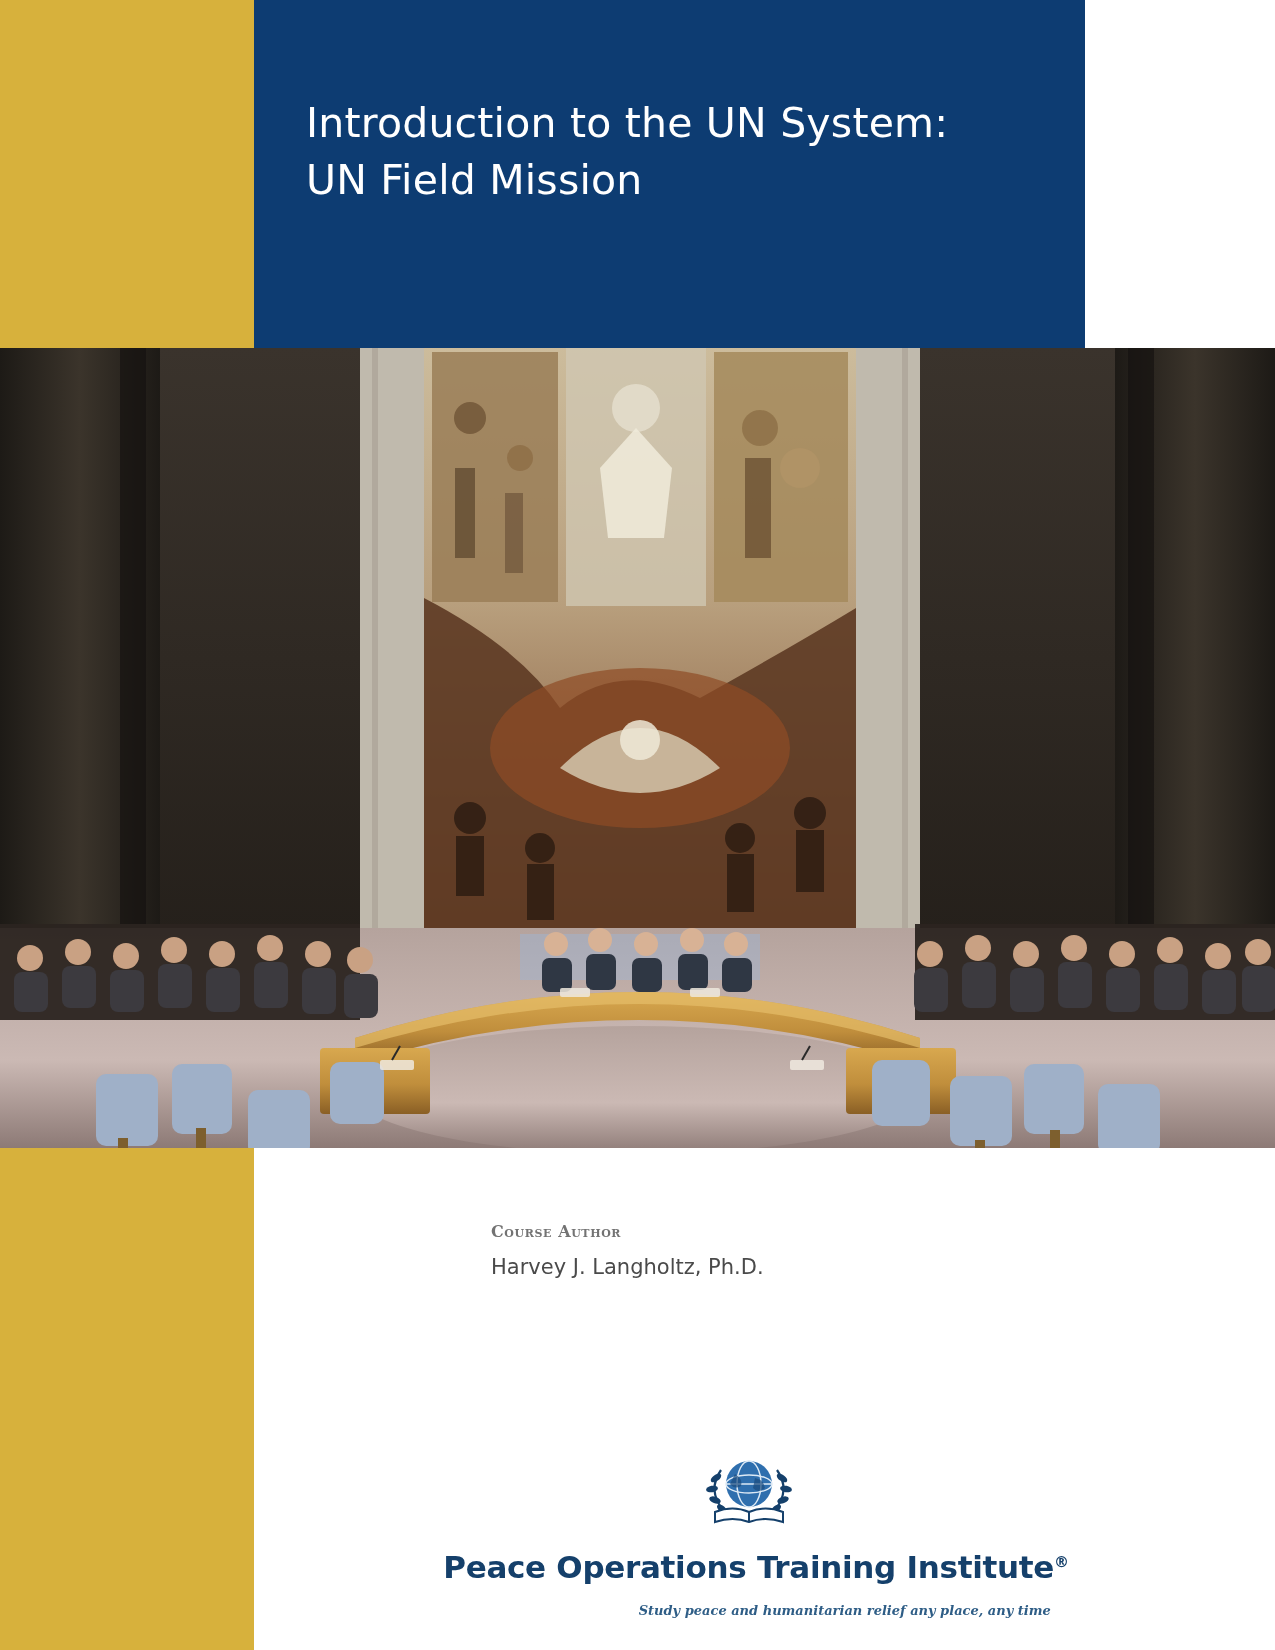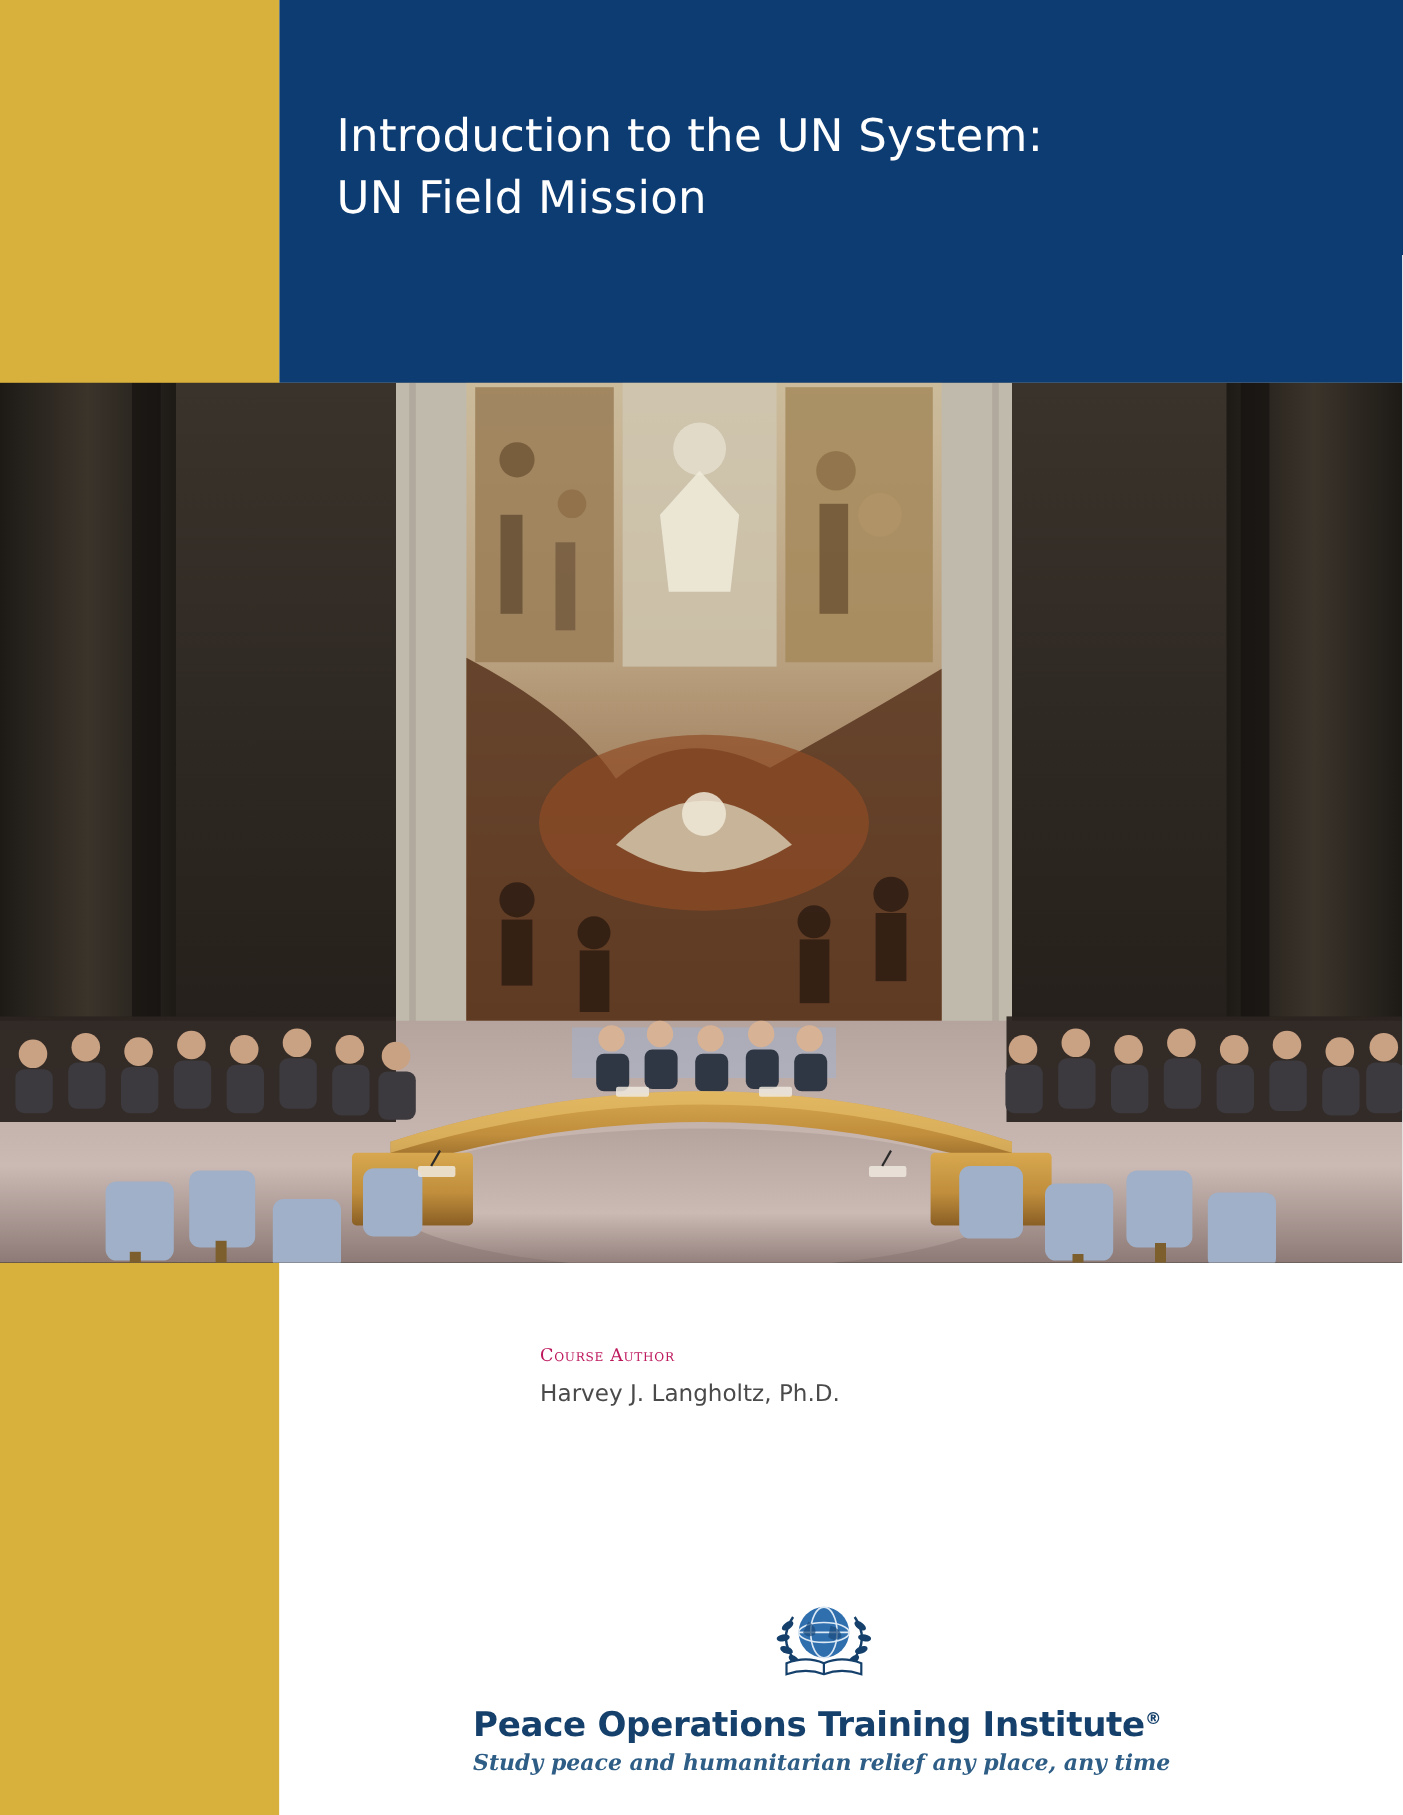--- a/index.html
+++ b/index.html
@@ -31,21 +31,21 @@
     height: 1650px;
     background: #d7b13c;
     z-index: 1;
   }
 
   
   .title-block {
     position: absolute;
     left: 254px;
     top: 0;
-    width: 1021px;
+    width: 831px;
     height: 348px;
     background: #0d3c72;
     z-index: 2;
   }
   .title-text {
     position: absolute;
     left: 52px;
     top: 95px;
     width: 860px;
     color: #ffffff;
@@ -80,23 +80,23 @@
     z-index: 2;
   }
 
   .credits {
     position: absolute;
     left: 237px;
     top: 74px;
     width: 620px;
   }
   .credit-label {
-    color: #be185d;
+    color: #737373;
     font-size: 16px;
-    font-weight: normal;
+    font-weight: bold;
     font-variant: small-caps;
     letter-spacing: 0.6px;
     margin: 0 0 11px 0;
     font-family: "DejaVu Serif", "Liberation Serif", serif;
   }
   .credit-value {
     color: #4a4a4a;
     font-size: 21px;
     line-height: 30px;
     margin: 0 0 34px 0;
@@ -132,24 +132,24 @@
   }
   .logo-title .reg {
     font-size: 15px;
     vertical-align: super;
     font-weight: bold;
   }
   .logo-tagline {
     font-family: "DejaVu Serif", "Liberation Serif", serif;
     font-style: italic;
     font-weight: bold;
-    font-size: 20px;
+    font-size: 13px;
     color: #2e5d86;
     text-align: right;
-    margin-top: 4px;
+    margin-top: 18px;
     padding-right: 18px;
     white-space: nowrap;
   }
 </style>
 </head>
 <body>
 
 <div class="page">
 
   <div class="gold-band"></div>

